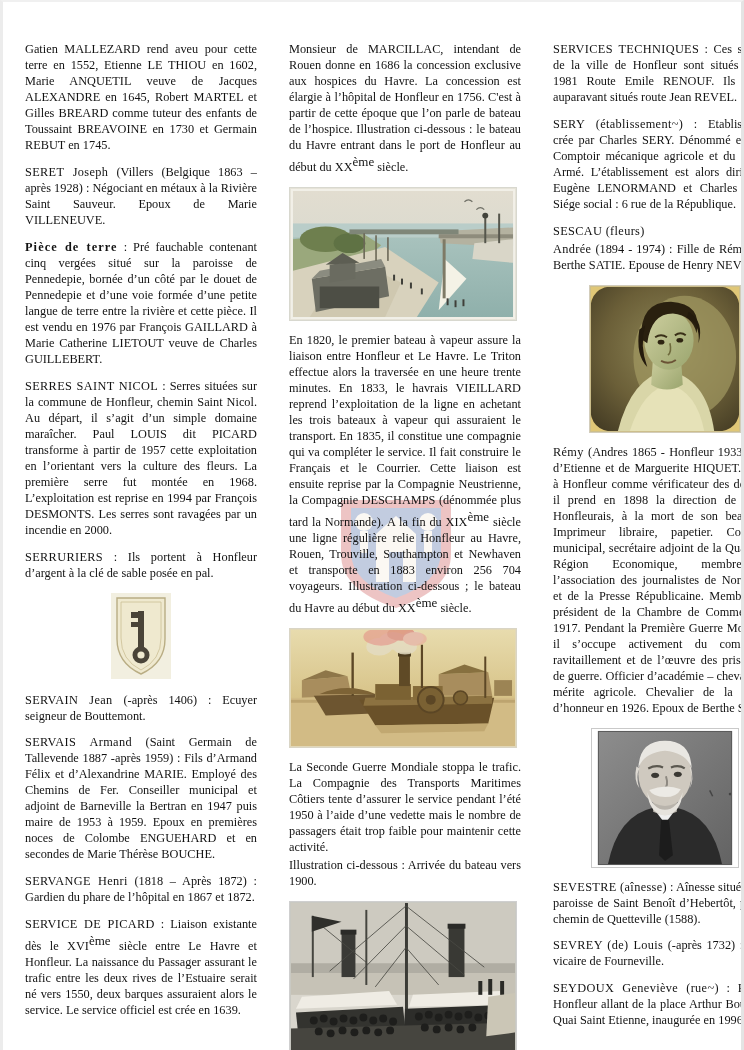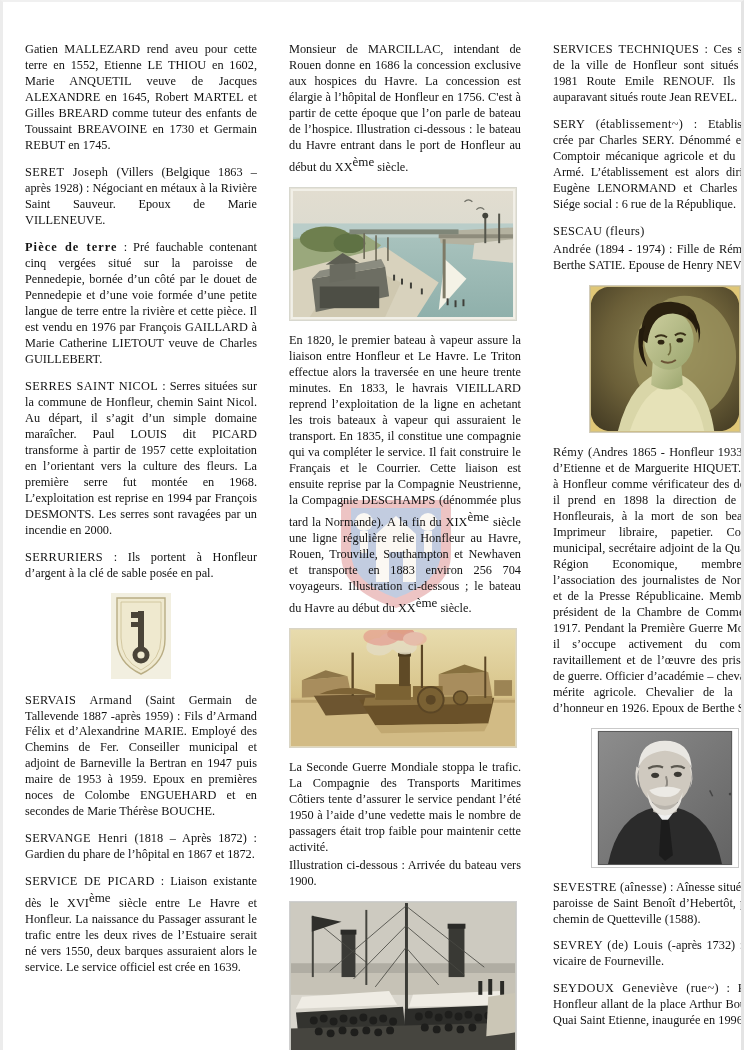--- a/index.html
+++ b/index.html
@@ -177,20 +177,23 @@
           <g fill="#4a4438">
             <rect x="27" y="18" width="6" height="38"></rect>
             <rect x="20" y="19" width="7" height="6"></rect>
             <rect x="20" y="29" width="7" height="5"></rect>
             <circle cx="30" cy="62" r="8.5"></circle>
           </g>
           <circle cx="30" cy="62" r="3.6" fill="#efe9cf"></circle>
         </svg>
       </div>
 
+      <p class="para">
+        <span class="hw">SERVAIN Jean</span><span> (-après 1406) : Ecuyer seigneur de Bouttemont.</span>
+      </p>
 
       <p class="para">
         <span class="hw">SERVAIS Armand</span><span> (Saint Germain de Tallevende 1887 -après 1959) : Fils d’Armand Félix et d’Alexandrine MARIE. Employé des Chemins de Fer. Conseiller municipal et adjoint de Barneville la Bertran en 1947 puis maire de 1953 à 1959. Epoux en premières noces de Colombe ENGUEHARD et en secondes de Marie Thérèse BOUCHE.</span>
       </p>
 
       <p class="para">
         <span class="hw">SERVANGE Henri</span><span> (1818 – Après 1872) : Gardien du phare de l’hôpital en 1867 et 1872.</span>
       </p>
 
       <p class="para">

